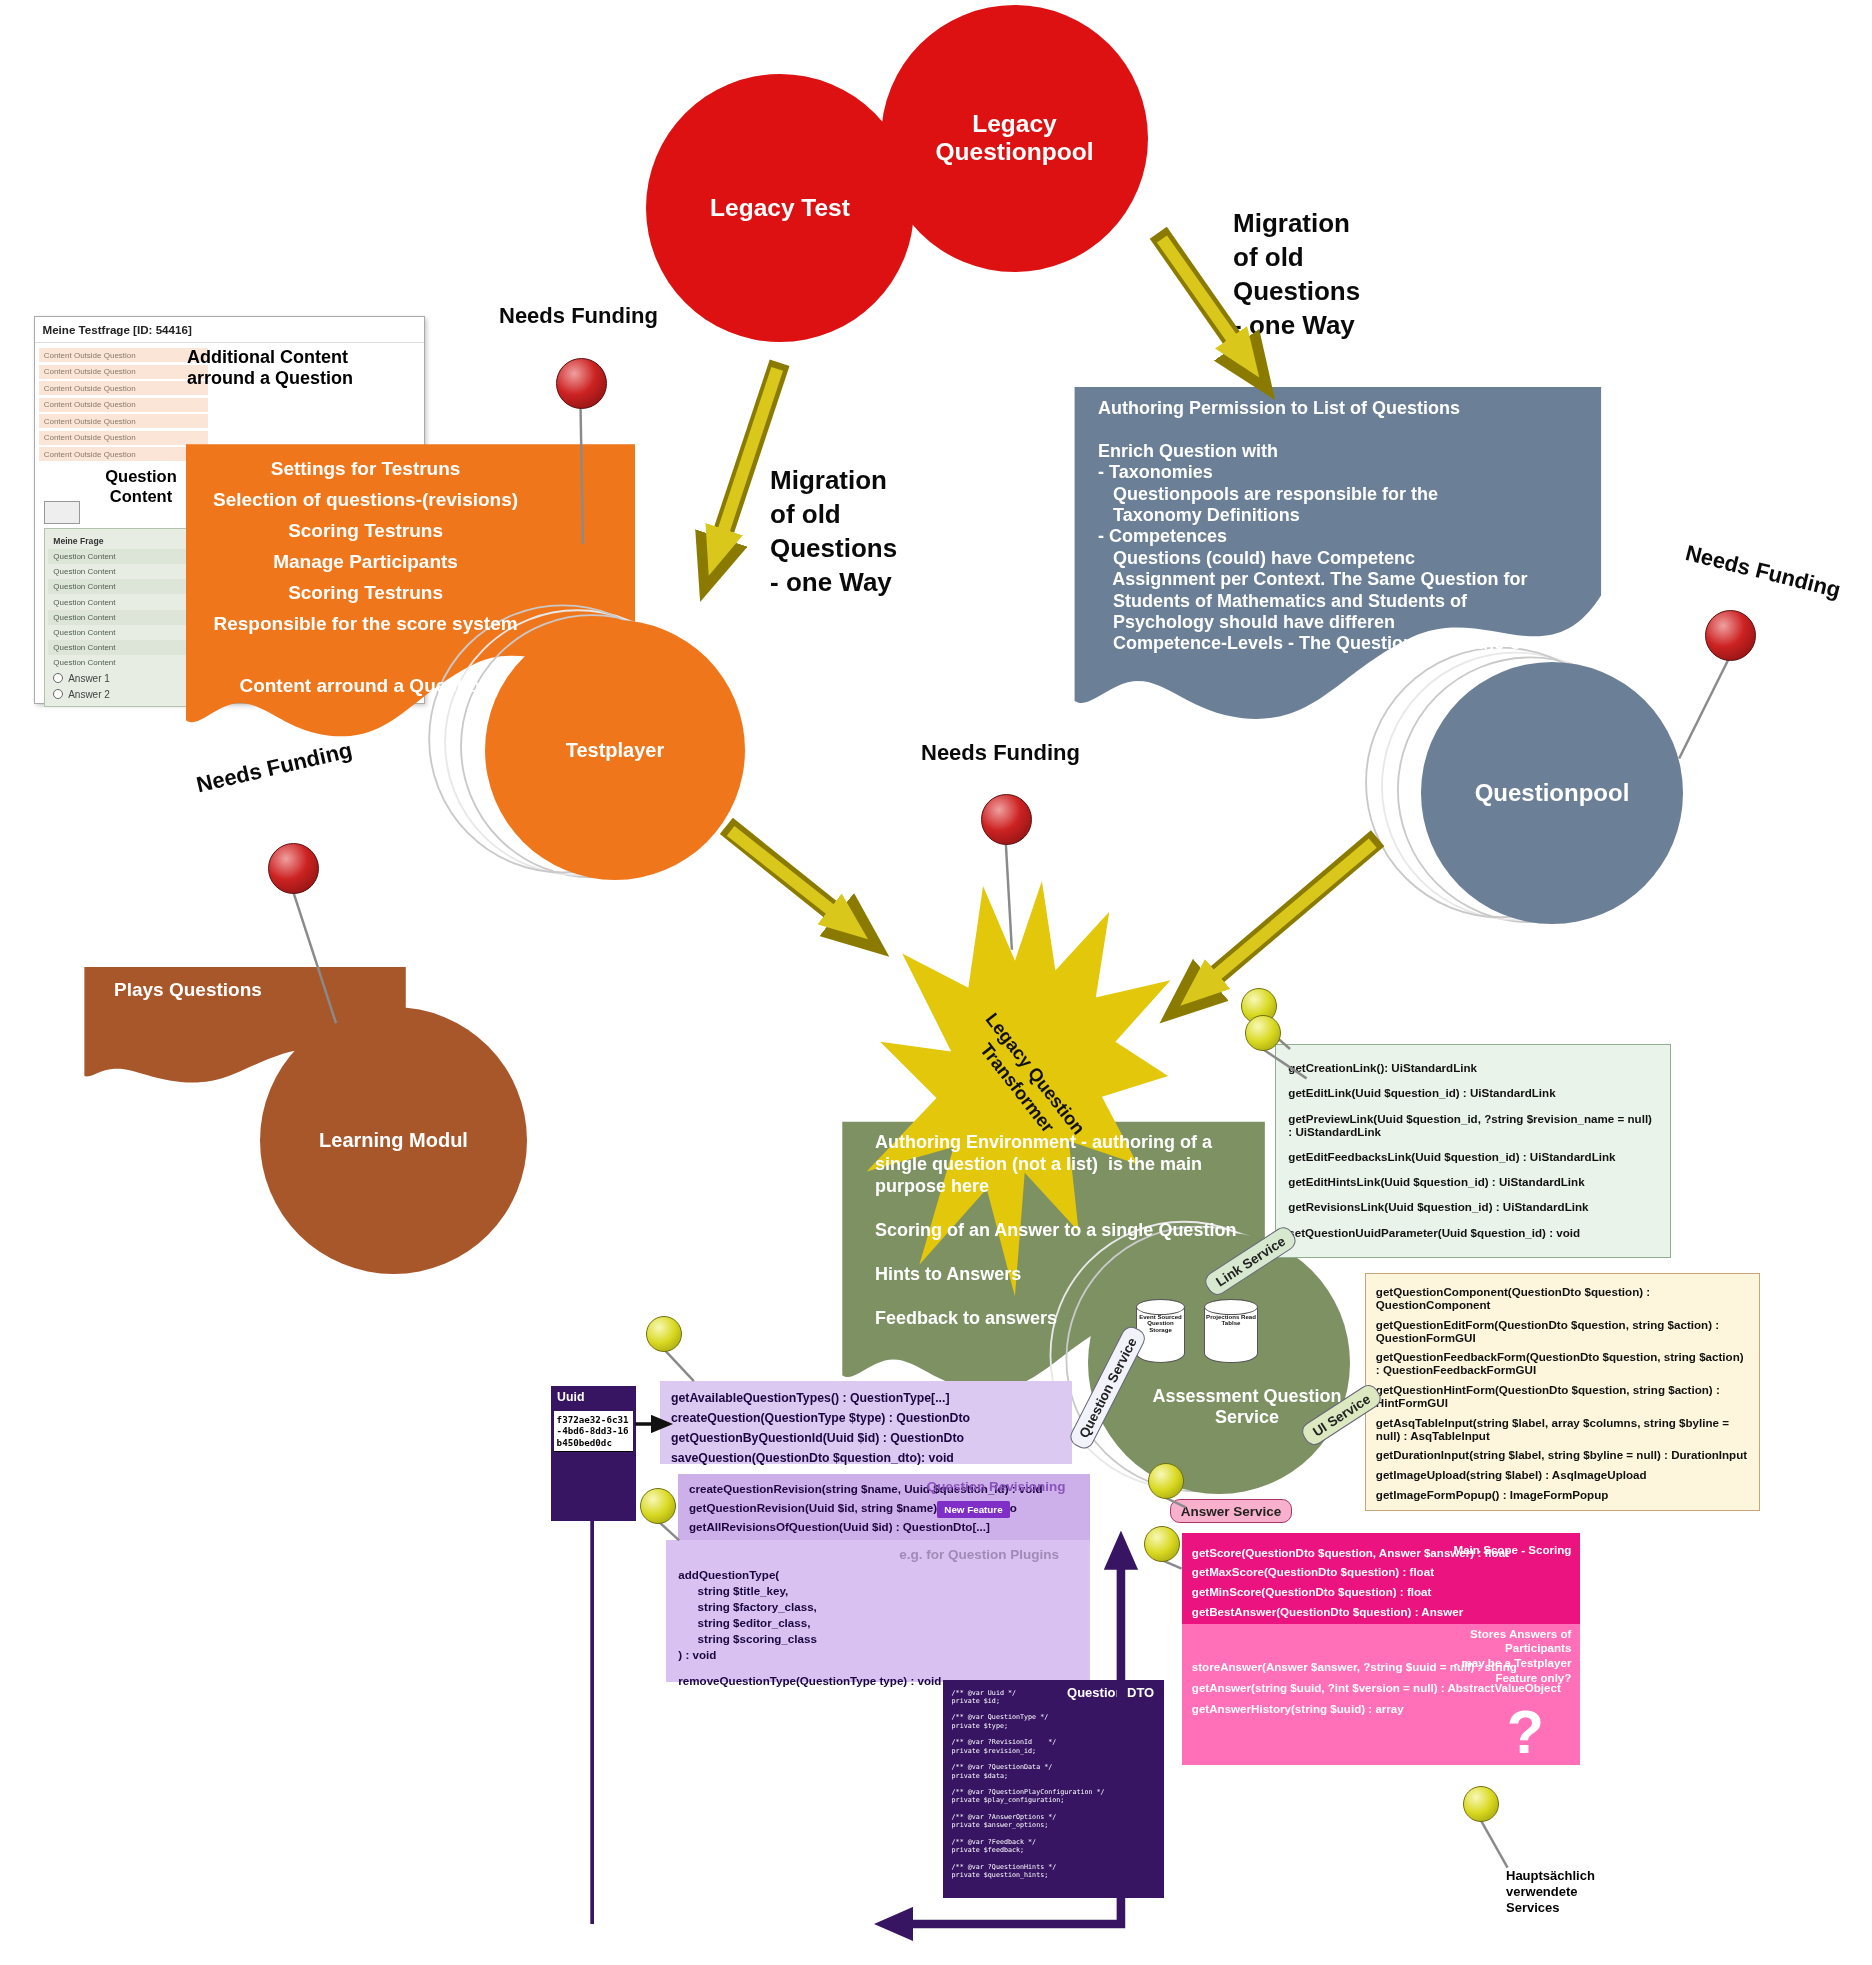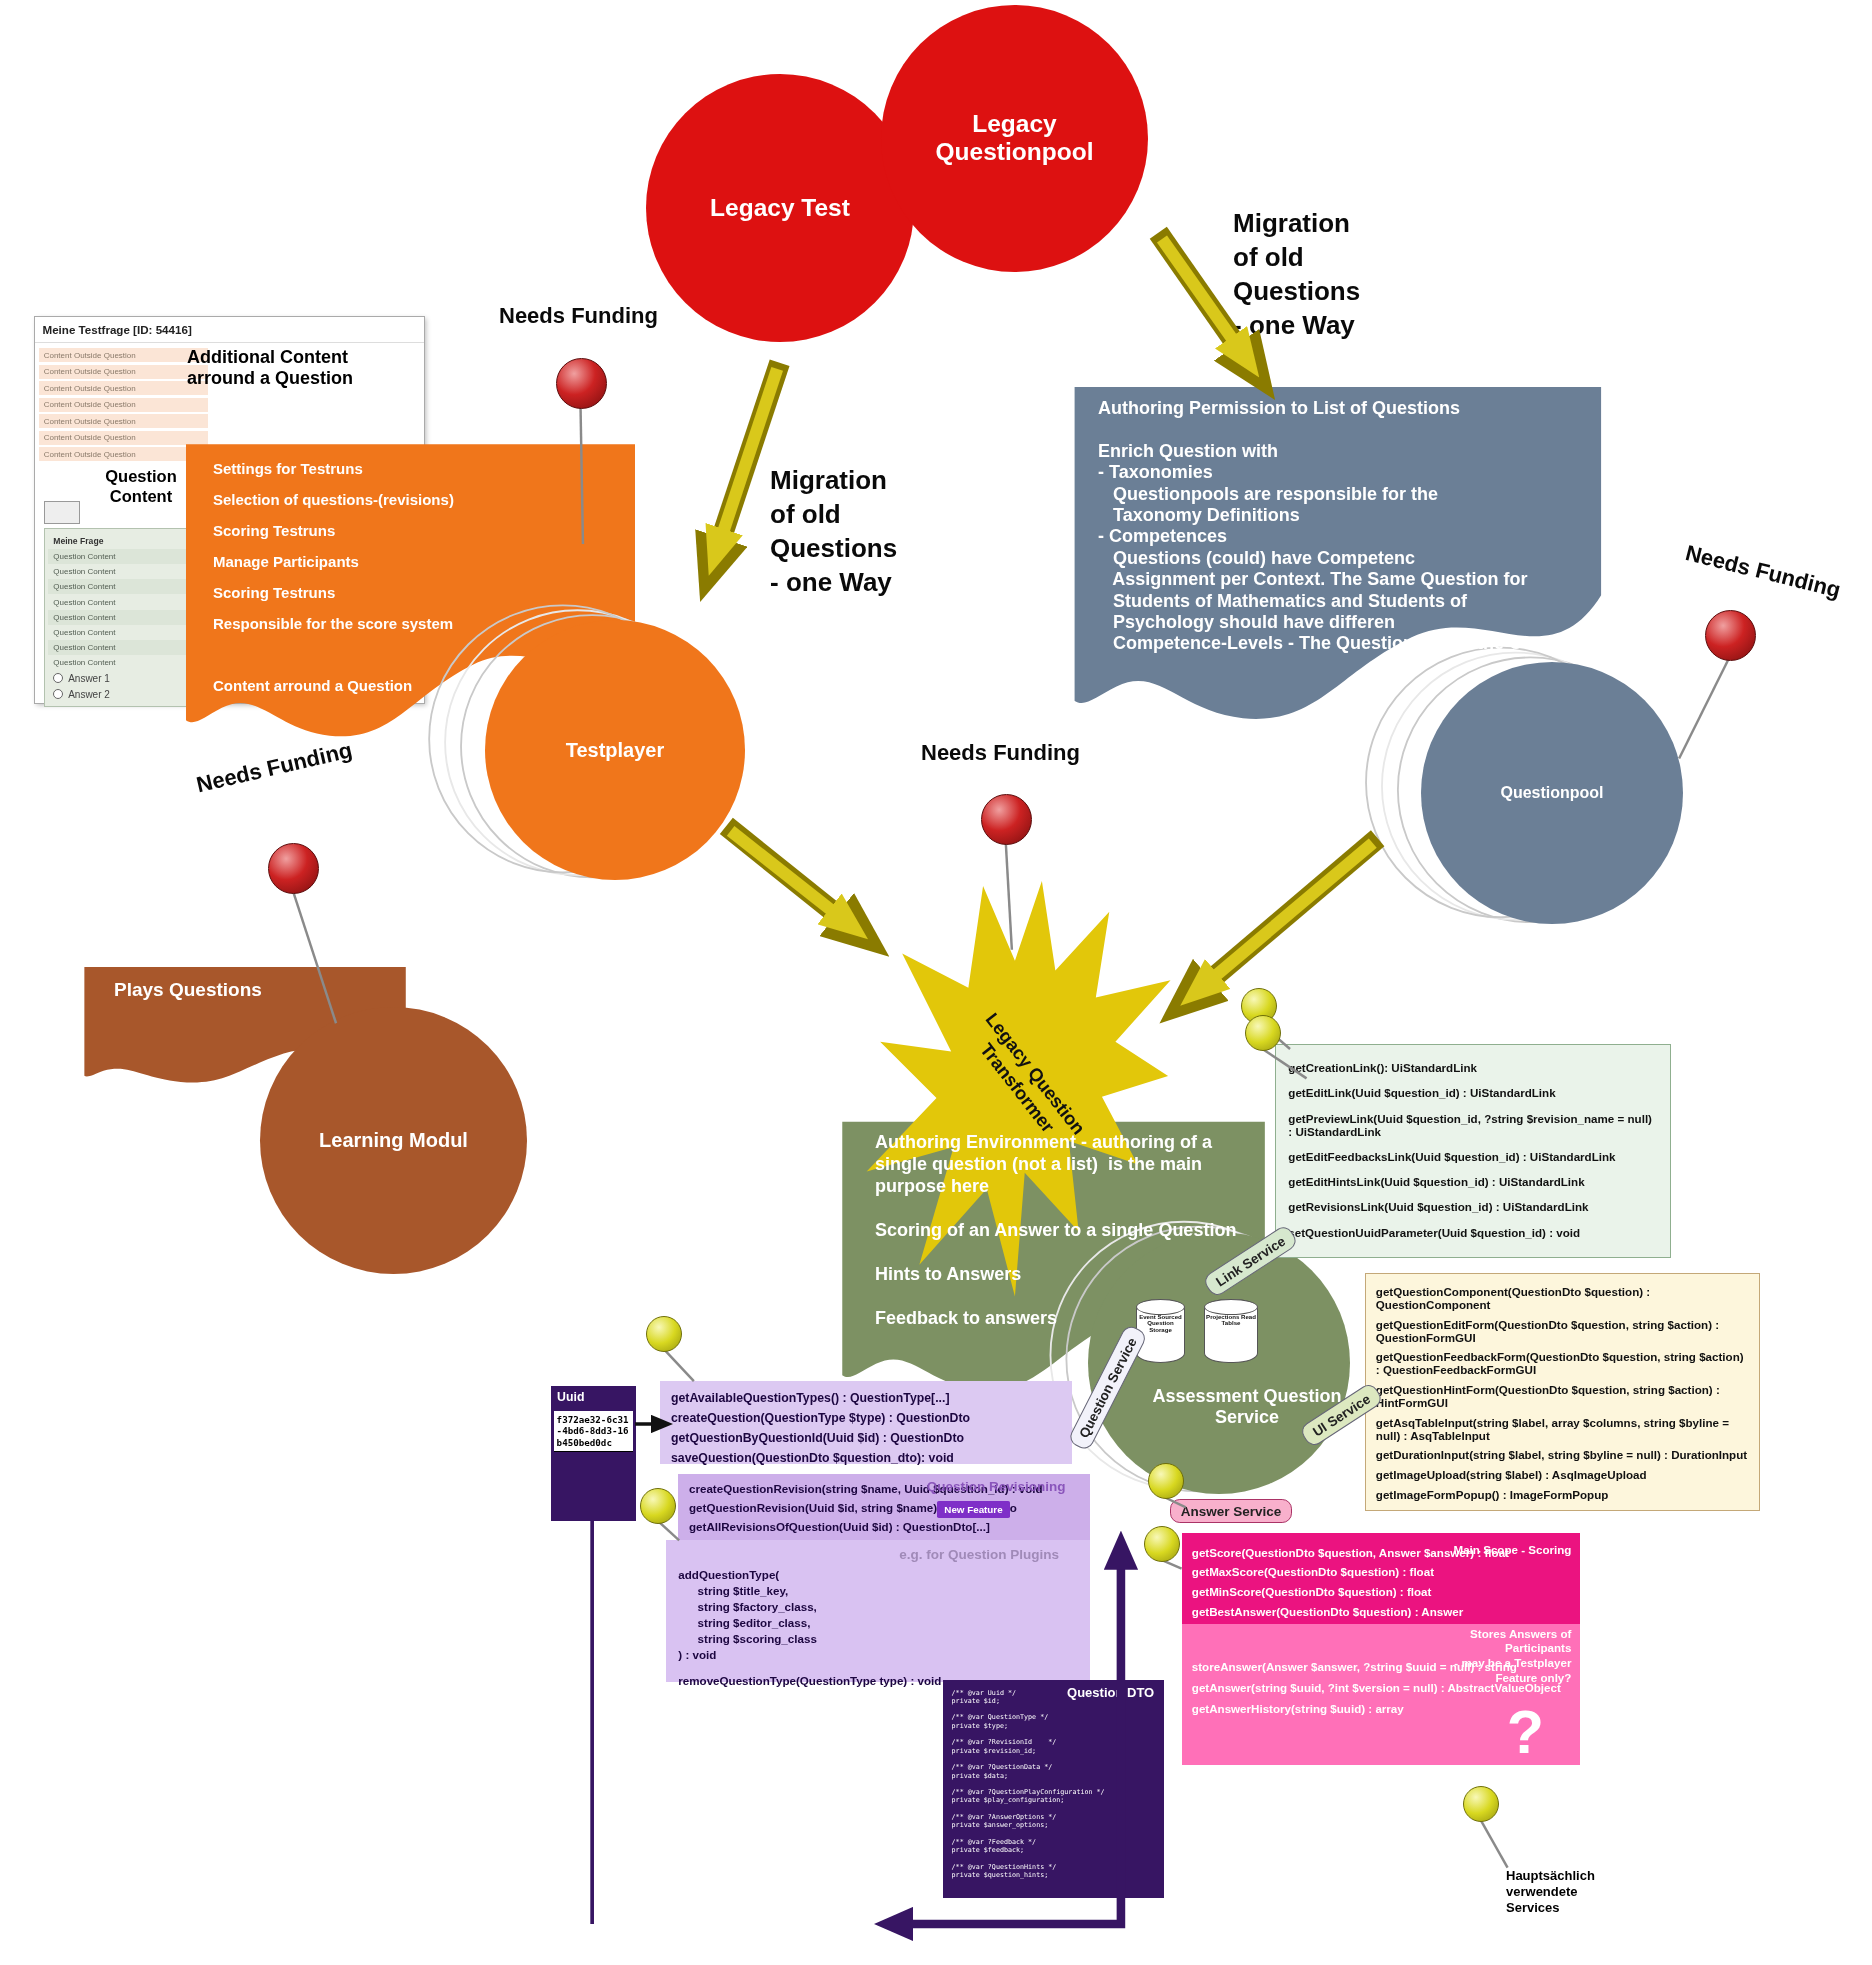--- a/index.html
+++ b/index.html
@@ -24,35 +24,35 @@
   .radio-icon{display:inline-block;width:8px;height:8px;border:0.6px solid #666;border-radius:50%;background:#fff;}
   
   #anno-additional{left:187px;top:347px;width:190px;font-size:18px;font-weight:bold;color:#000;line-height:21px;z-index:5;}
   #anno-qcontent{left:92px;top:467px;width:98px;font-size:16.5px;font-weight:bold;color:#000;line-height:19.6px;text-align:center;z-index:5;}
   
   .circle{position:absolute;border-radius:50%;display:flex;align-items:center;justify-content:center;
           text-align:center;color:#fff;font-weight:bold;z-index:10;}
   #c-legacy-test{left:646px;top:74px;width:268px;height:268px;background:#DD1111;font-size:24.5px;}
   #c-legacy-qp{left:881px;top:4.9px;width:267px;height:267px;background:#DD1111;font-size:24.5px;}
   #c-testplayer{left:485px;top:620px;width:260px;height:260px;background:#F0761B;font-size:20px;}
-  #c-questionpool{left:1421px;top:662px;width:262px;height:262px;background:#6B7F96;font-size:16px;}
+  #c-questionpool{left:1421px;top:662px;width:262px;height:262px;background:#6B7F96;font-size:24px;}
   #c-learning{left:260px;top:1007px;width:267px;height:267px;background:#A8572B;font-size:20px;}
   #c-assessment{left:1088px;top:1232px;width:262px;height:262px;background:#7D9163;z-index:10;}
   #assessment-label{position:absolute;left:11px;top:154px;width:240px;text-align:center;color:#fff;font-weight:bold;font-size:18px;margin-left:28px;}
   .cyl{position:absolute;background:#fff;border:1.2px solid #555;border-radius:24.5px/9.8px;color:#111;
        font-size:6.1px;font-weight:bold;text-align:center;padding-top:13.5px;box-sizing:border-box;}
   .cyl::before{content:"";position:absolute;left:-1.2px;top:-1.2px;right:-1.2px;height:16px;border:1.2px solid #555;
        border-radius:50%;background:#fff;box-sizing:border-box;}
   .cyl span{position:relative;z-index:2;display:block;line-height:6.7px;}
   #cyl1{left:48px;top:67px;width:49px;height:64px;}
   #cyl2{left:116px;top:67px;width:54px;height:64px;}
   
   .blob-text{position:absolute;color:#fff;font-weight:bold;z-index:12;}
   .blob-text .line{white-space:pre;}
-  #tp-text{left:213px;top:453px;font-size:15px;line-height:31px;}
+  #tp-text{left:213px;top:453px;font-size:19px;line-height:31px;text-align:center;}
   #qp-text{left:1098px;top:398px;font-size:18px;line-height:21.4px;}
   #auth-text{left:875px;top:1131px;font-size:18px;line-height:22px;}
   #plays-text{left:114px;top:979px;font-size:19px;}
   
   .bigtext{position:absolute;font-weight:bold;color:#0a0a0a;z-index:12;}
   #migration-right{left:1233px;top:206px;font-size:26px;line-height:34px;}
   #migration-left{left:770px;top:463px;font-size:26px;line-height:34px;}
   .nf{position:absolute;font-size:22px;font-weight:bold;color:#0a0a0a;z-index:12;white-space:nowrap;}
   #nf-top{left:499px;top:303px;}
   #nf-left{left:194px;top:773px;transform:rotate(-13deg);transform-origin:0 0;}

